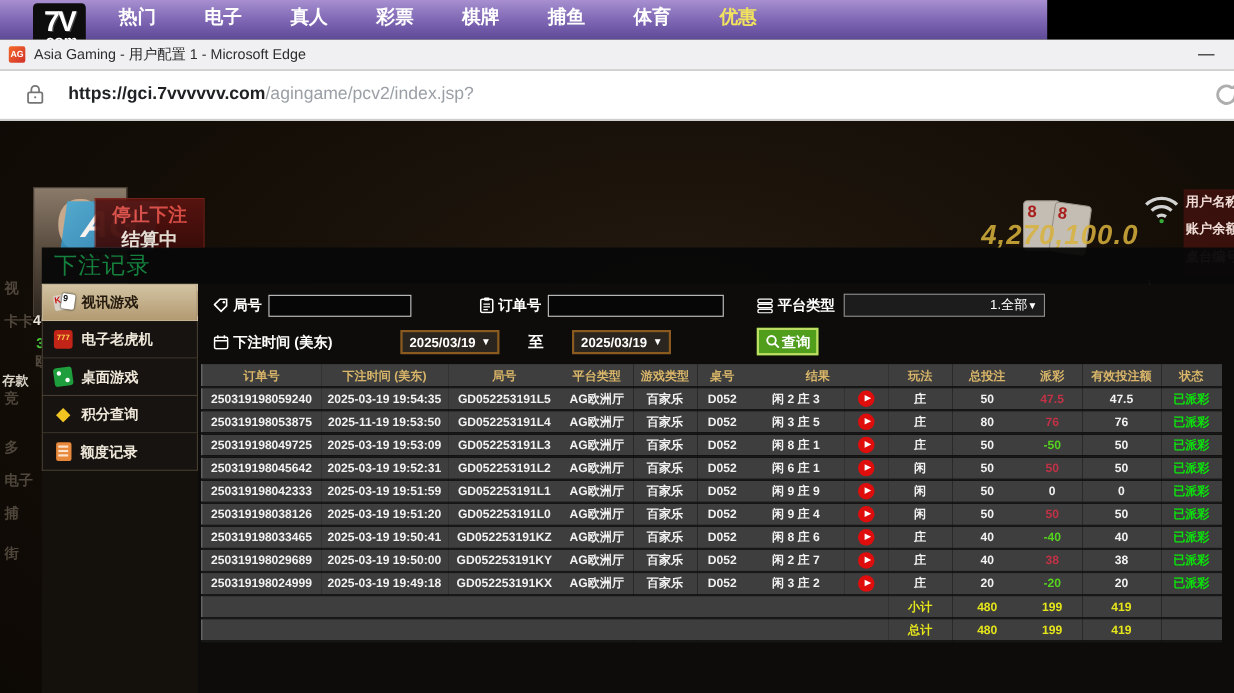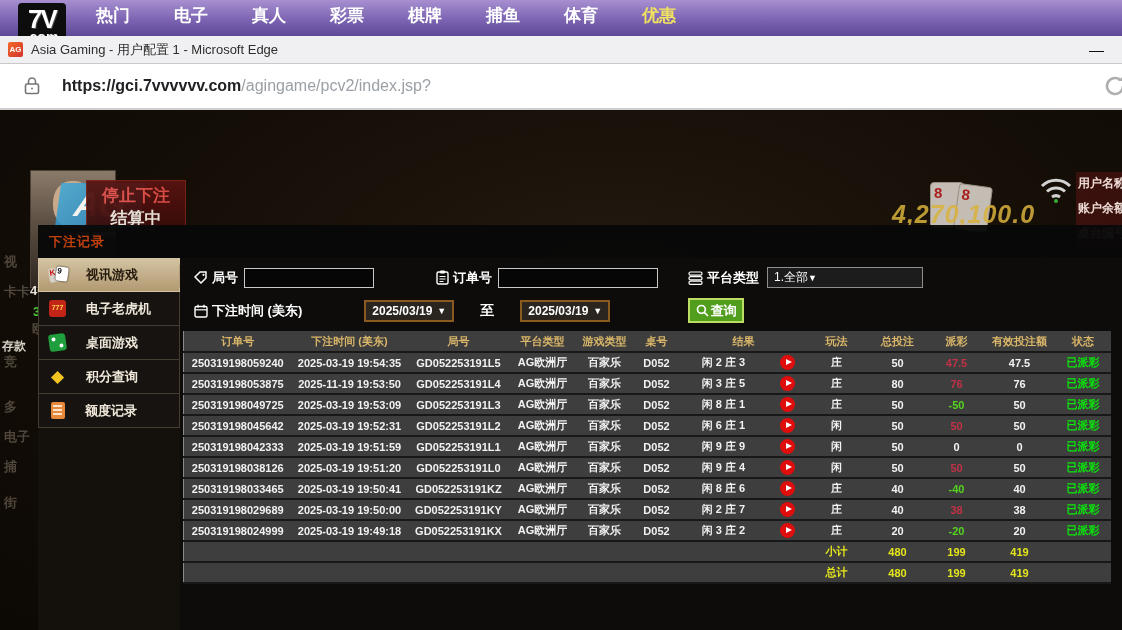--- a/index.html
+++ b/index.html
@@ -1,23 +1,23 @@
 <!DOCTYPE html>
 <html><head>
 <meta charset="utf-8">
 <style>
   * { margin:0; padding:0; box-sizing:border-box; }
   html,body { width:1122px; height:630px; overflow:hidden; background:#000;
     font-family:"Liberation Sans","DejaVu Sans",sans-serif; }
   .screen { position:relative; width:1122px; height:630px; overflow:hidden; }
 
   
-  .topnav { position:absolute; left:0; top:0; width:1122px; height:36px;
+  .topnav { position:absolute; left:0; top:0; width:952px; height:36px;
     background:linear-gradient(180deg,#a78fd0 0%,#7c64b2 55%,#5e4a96 100%);
-    display:flex; align-items:center; z-index:5; }
+    display:flex; align-items:center; z-index:5;padding-left:12px; }
   .logo { width:48px; height:44px; background:#0d0d0d; border-radius:4px;
     margin-left:18px; margin-top:14px; color:#fff; text-align:center;
     font-weight:bold; line-height:1; padding-top:3px; flex:0 0 auto; }
   .logo .l1 { font-size:26px; letter-spacing:-2px; display:block;
     text-shadow:1px 1px 0 #444; }
   .logo .l2 { font-size:14px; display:block; margin-top:-2px; }
   .navitems { display:flex; margin-left:30px; gap:44px; margin-top:-6px; }
   .navitem { color:#fff; font-size:17px; font-weight:bold; cursor:pointer; }
   .navitem.hl { color:#f2e35e; }
 
@@ -82,29 +82,29 @@
   .rightpanel div { color:#efdcd6; font-size:12px; font-weight:bold;
     white-space:nowrap; margin:3px 0 8px 2px; }
   .seatnums { left:1042px; top:140px; color:#8d8578; font-size:10px; line-height:17px; }
   .seatnums i { display:block; font-style:normal; }
   .greendot { position:absolute; left:1060px; width:7px; height:7px; border-radius:50%;
     background:#2fae2f; }
 
   
   .modal { position:absolute; left:38px; top:225px; width:1084px; height:405px;
     z-index:10; display:flex; flex-direction:column; }
-  .modal-header { height:33px; background:rgba(8,8,8,.96); color:#c2410c;
-    font-size:13px; font-weight:bold; line-height:33px; padding-left:11px;
+  .modal-header { height:33px; background:rgba(8,8,8,.96); color:#15803d;
+    font-size:21px; font-weight:normal; line-height:33px; padding-left:11px;
     letter-spacing:1px; flex:0 0 auto; }
   .modal-body { flex:1; display:flex; min-height:0; }
   .sidebar { width:142px; background:#14110d; flex:0 0 auto; }
   .side-item { height:34px; display:flex; align-items:center;
     border:1px solid #453d31; border-top:none; background:#171310;
     color:#efe8da; font-size:13px; font-weight:bold; cursor:pointer;
-    position:relative; padding-left:10px; gap:20px; }
+    position:relative; padding-left:10px; gap:8px; }
   .side-item:first-child { border-top:1px solid #453d31; }
   .side-item.active { background:linear-gradient(180deg,#d3c3a2 0%,#b29a72 100%);
     color:#231a0d; border-color:#d3c3a2; }
   .side-item.active::after { content:""; position:absolute; right:-12px; top:5px;
     border-left:12px solid #b59d75; border-top:12px solid transparent;
     border-bottom:12px solid transparent; }
   .sicon { width:17px; height:17px; position:relative; flex:0 0 auto; }
   .ic-cards::before { content:"K"; position:absolute; left:0; top:1px; width:11px;
     height:14px; background:#d8d2c8; border-radius:2px; color:#c11;
     font-size:8px; font-weight:bold; text-align:left; padding-left:1px;
@@ -128,23 +128,23 @@
 
   
   .filters { position:absolute; left:0; top:0; width:100%; height:73px; }
   .flabel { color:#fff; font-size:13px; font-weight:bold; display:inline-flex;
     align-items:center; gap:4px; }
   .f-row1 { position:absolute; left:14px; top:9px; display:flex; align-items:center; }
   .f-row2 { position:absolute; left:14px; top:40px; display:flex; align-items:center; }
   .finput { width:130px; height:20px; background:#060606; border:1px solid #c9c9c9;
     color:#fff; font-size:12px; padding:0 4px; margin-left:6px; }
   .finput.wide { width:160px; }
-  .fselect { width:156px; height:21px; background:#1c1c1c; border:1px solid #8f8f8f;
+  .fselect { width:183px; height:21px; background:#1c1c1c; border:1px solid #8f8f8f;
     margin-left:8px; color:#fff; font-size:12px; display:flex; align-items:center;
-    padding:0 6px; justify-content:flex-start; cursor:pointer; }
+    padding:0 6px; justify-content:flex-end; cursor:pointer; }
   .fdate { width:90px; height:22px; background:#2a251f; border:2px solid #8a5a1e;
     color:#fff; font-size:12px; font-weight:bold; display:flex; align-items:center;
     justify-content:center; gap:5px; cursor:pointer; }
   .tolabel { color:#fff; font-size:14px; font-weight:bold; margin:0 26px; }
   .searchbtn { width:56px; height:25px; background:#519e1d; border:2px solid #bcdf63;
     color:#fff; font-size:13px; font-weight:bold; display:flex; align-items:center;
     justify-content:center; gap:2px; cursor:pointer; margin-left:78px; }
   .caret { font-size:9px; color:#fff; }
 
   

